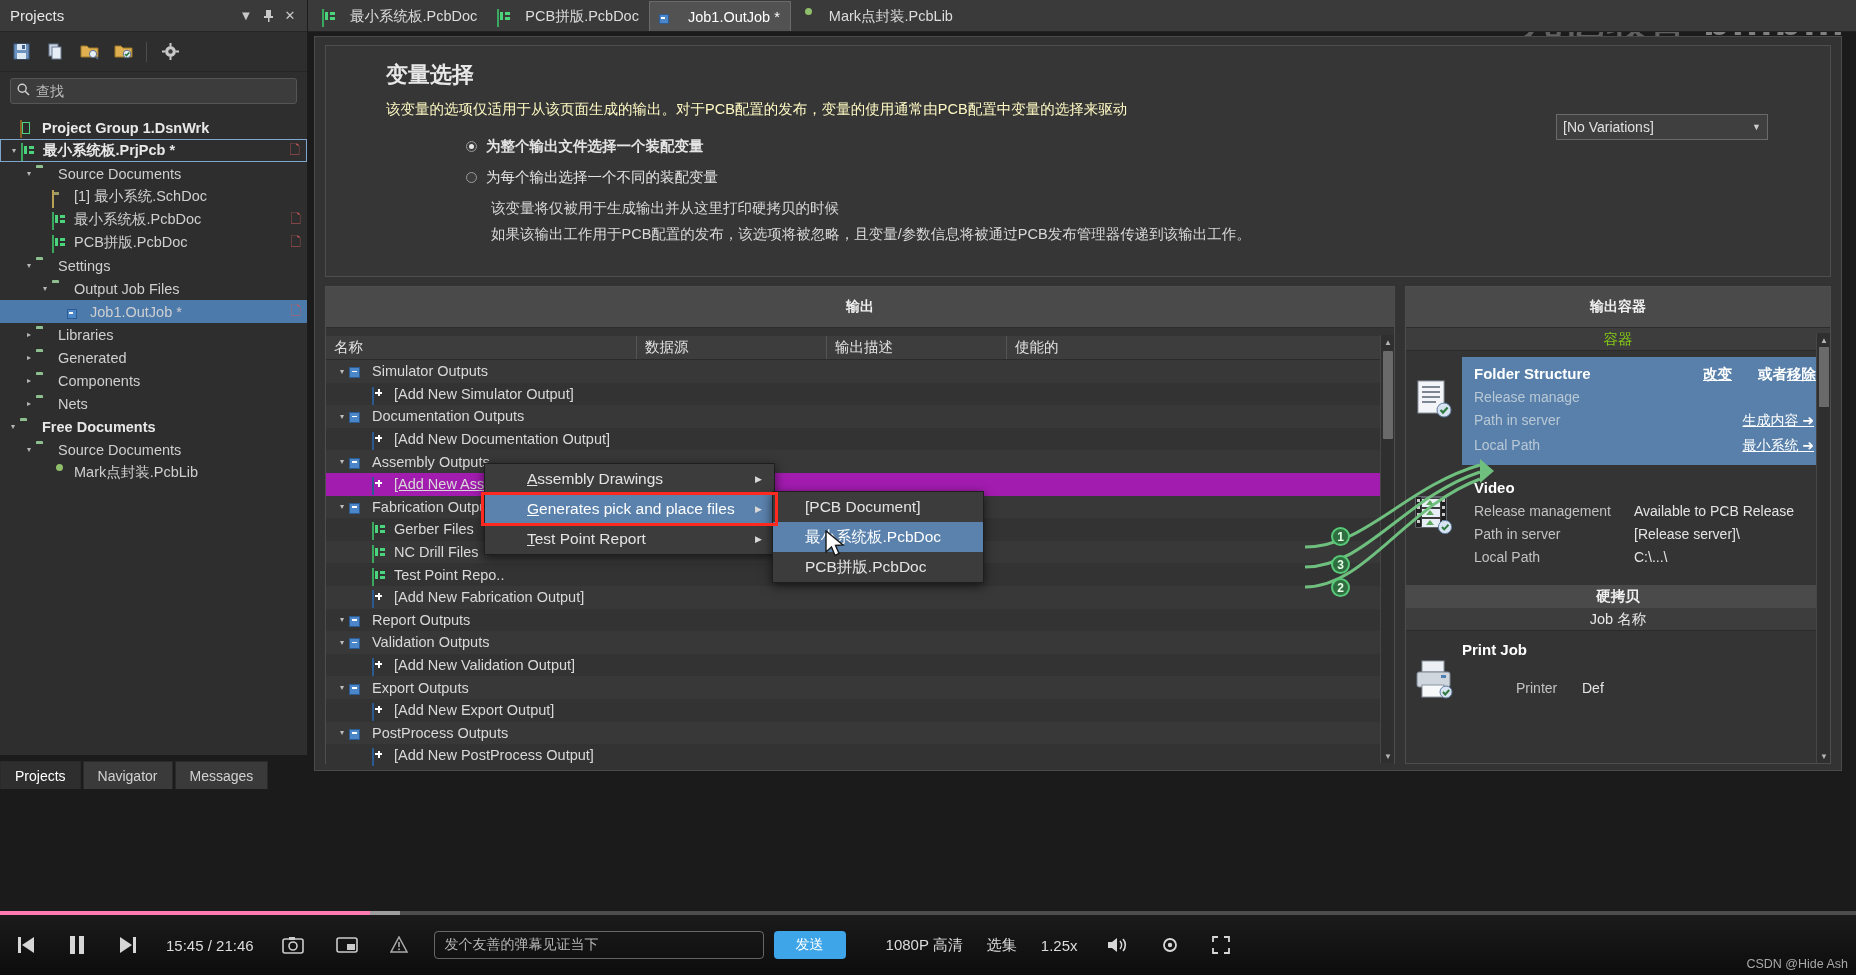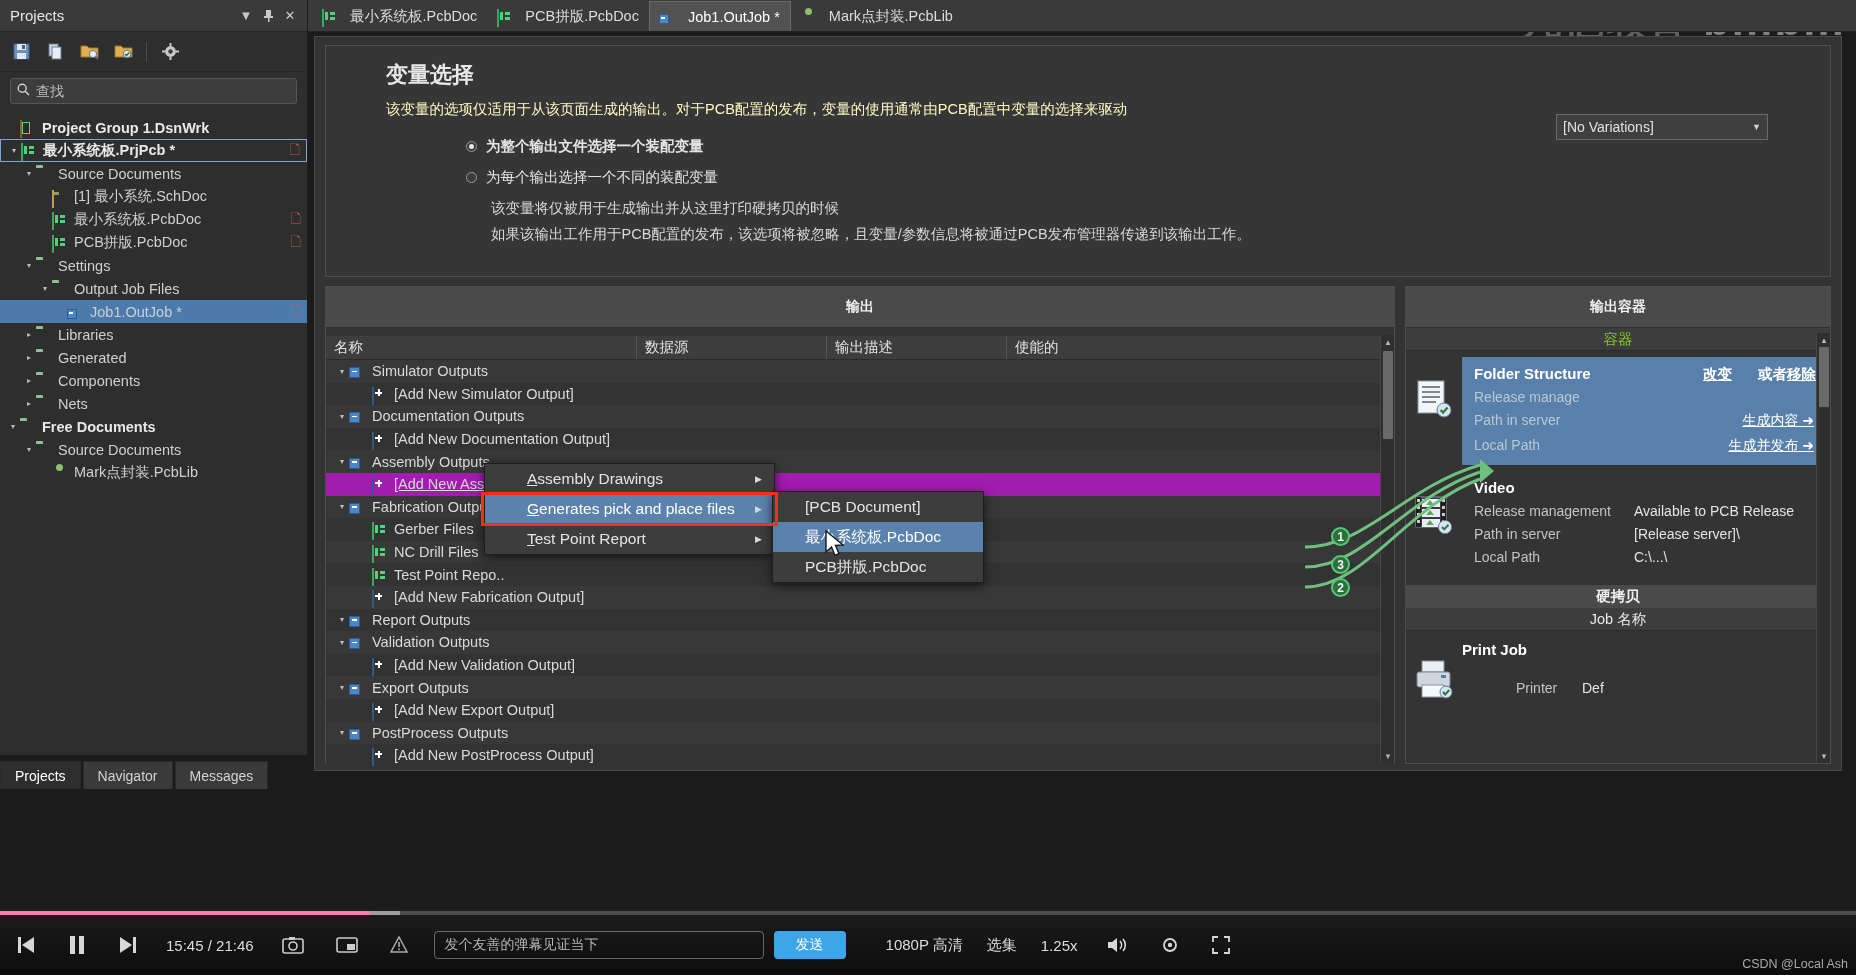--- a/index.html
+++ b/index.html
@@ -647,21 +647,21 @@
             <div class="cb-v"></div>
           </div>
           <div class="cb-line cb-dim" style="padding-left: 12px;">
             <div class="cb-k">Path in server</div>
             <div class="cb-v"></div>
             <div class="cb-act ul" style="position: static; margin-left: auto; padding-right: 10px;">生成内容 ➜</div>
           </div>
           <div class="cb-line cb-dim" style="padding-left: 12px;">
             <div class="cb-k">Local Path</div>
             <div class="cb-v"></div>
-            <div class="cb-act ul" style="position: static; margin-left: auto; padding-right: 10px;">生成并发布 ➜</div>
+            <div class="cb-act ul" style="position: static; margin-left: auto; padding-right: 10px;">最小系统 ➜</div>
           </div>
         </div>
         <div class="cont-block" style="position: relative; margin: 6px 6px 0px 56px; min-height: 108px;">
           <div class="cb-icon" style="left: -48px; top: 22px;"><svg width="42" height="42" viewBox="0 0 42 42">
               <rect x="2" y="4" width="30" height="30" fill="#3b3b3b" stroke="#8c95a1"></rect>
               <rect x="2" y="4" width="5" height="30" fill="#1f1f1f"></rect>
               <rect x="27" y="4" width="5" height="30" fill="#1f1f1f"></rect>
               <g fill="#c9c9c9">
                 <rect x="3" y="6" width="3" height="3"></rect>
                 <rect x="3" y="13" width="3" height="3"></rect>
@@ -831,13 +831,13 @@
         <circle cx="10" cy="10" r="6" fill="none" stroke="#e8e8e8" stroke-width="1.8"></circle>
         <circle cx="10" cy="10" r="2.2" fill="#e8e8e8"></circle>
       </svg>
   </div>
   <div class="pb-ico" style="margin-right:26px;">
     <svg width="18" height="18" viewBox="0 0 18 18">
         <path d="M1 6V1h5M17 6V1h-5M1 12v5h5M17 12v5h-5" stroke="#e8e8e8" stroke-width="1.8" fill="none"></path>
       </svg>
   </div>
 </div>
-<div class="watermark-br">CSDN @Local Ash</div>
+<div class="watermark-br">CSDN @Hide Ash</div>
 
 </body></html>

